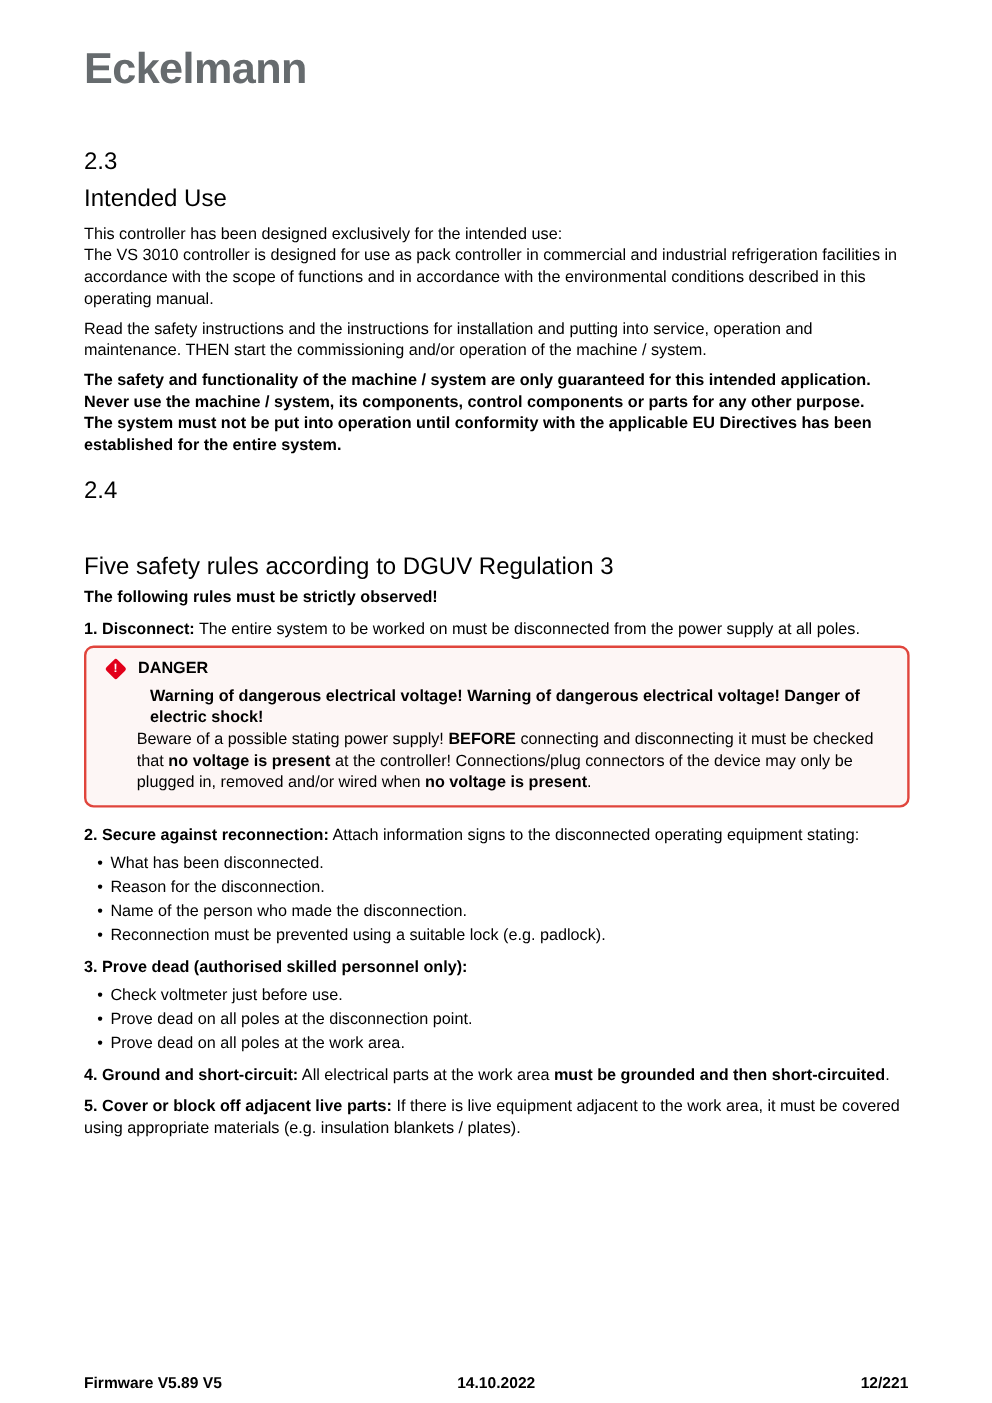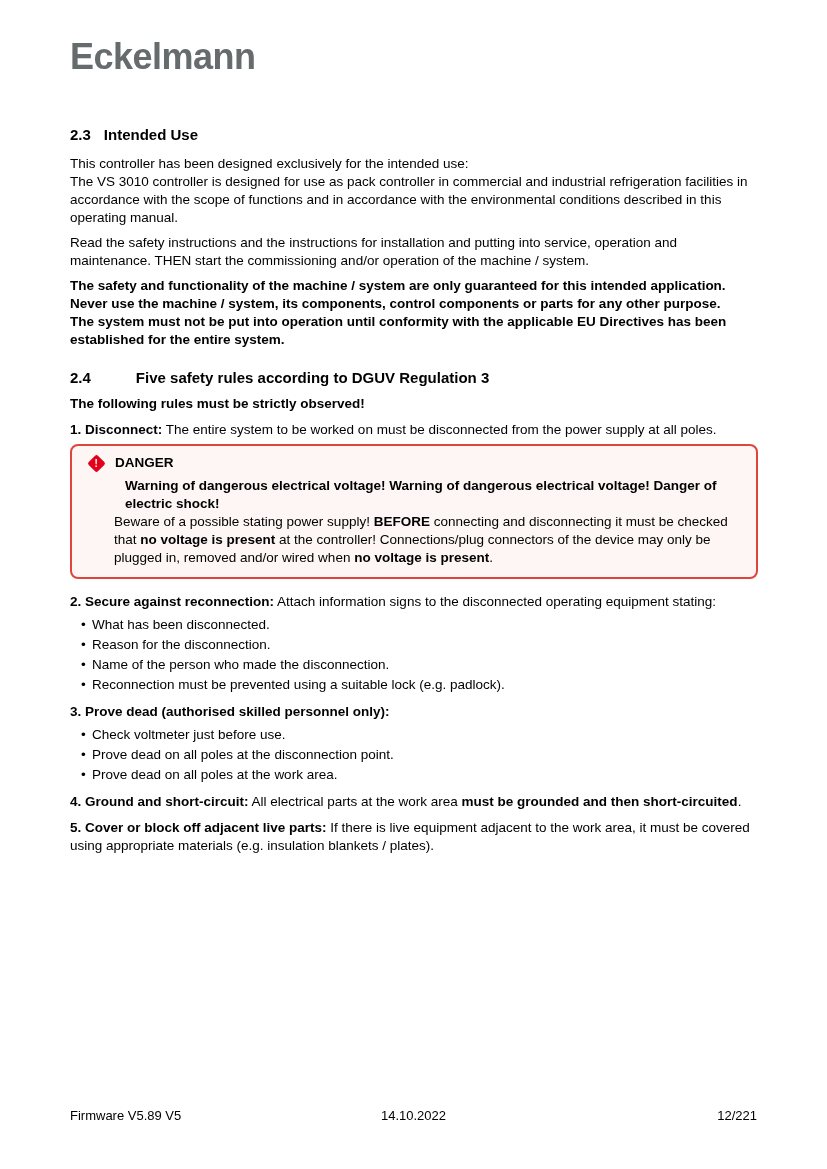--- a/index.html
+++ b/index.html
@@ -12,22 +12,22 @@
     overflow:hidden;
   }
   .content{position:absolute;left:70px;top:0;width:688px;}
   .logo{
     margin-top:40px;
     font-size:36px;line-height:34px;font-weight:700;
     letter-spacing:-0.5px;
     color:var(--brand-gray,#666b6e);
   }
   .h-section{
-    font-size:15px;line-height:18px;font-weight:700;
-    display:flex;gap:13px;
+    font-size:20px;line-height:18px;font-weight:400;
+    display:flex;gap:13px;flex-direction:column;
   }
   .h-23{margin-top:52px;}
   .h-24{margin-top:20px;gap:45px;}
   .para{margin:7px 0 0;white-space:pre-line;}
   .mt-first{margin-top:11px;}
   .intro{margin-top:15px;}
   .rule{margin:8px 0 0;white-space:pre-line;}
   b{font-weight:700;}
   .danger-box{
     margin-top:5px;
@@ -49,22 +49,22 @@
     transform:rotate(-45deg);
     color:#fff;font-size:10px;font-weight:700;line-height:1;
   }
   .danger-text{margin-left:26px;white-space:pre-line;}
   .danger-heading{margin-top:5px;margin-left:37px;}
   .after-box{margin-top:14px;}
   ul.bullets{margin:4px 0 0 11px;padding:0;list-style:none;}
   ul.bullets li{position:relative;padding-left:11px;line-height:20px;}
   ul.bullets li::before{content:"\2022";position:absolute;left:0;}
   .footer{
-    position:absolute;left:70px;right:70px;top:1107px;height:18px;
-    font-size:13px;line-height:18px;
+    position:absolute;left:70px;right:70px;top:1144px;height:18px;
+    font-size:13px;line-height:18px;font-weight:bold;
   }
   .footer .fl{position:absolute;left:0;}
   .footer .fc{position:absolute;left:50%;transform:translateX(-50%);}
   .footer .fr{position:absolute;right:0;}
 </style>
 </head>
 <body>
 
 <div class="page">
   <div class="content">

